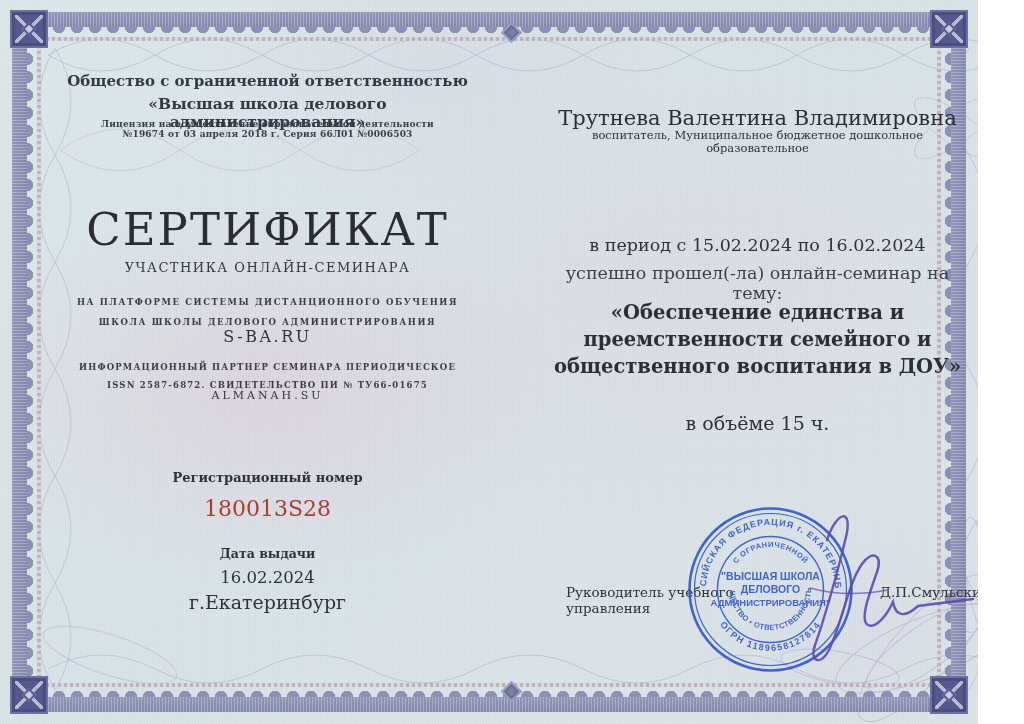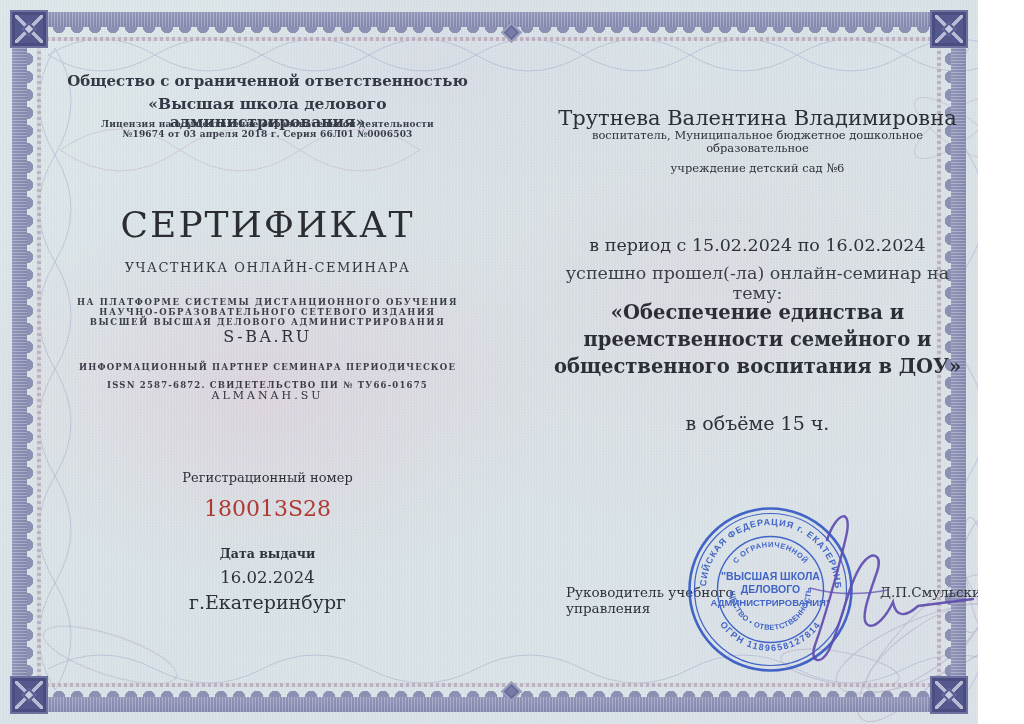--- a/index.html
+++ b/index.html
@@ -107,41 +107,39 @@
     <div class="corner" style="right:10px;bottom:10px"></div>
     <div class="edge-diamond" style="left:504px;top:25px"></div>
     <div class="edge-diamond" style="left:504px;bottom:25px"></div>
   </div>
 
   <div class="t lcol" style="top:73px;font-size:15px;font-weight:bold;color:#343845;">Общество с ограниченной ответственностью</div>
   <div class="t lcol" style="top:95px;font-size:15.5px;font-weight:bold;color:#343845;">«Высшая школа делового администрирования»</div>
   <div class="t lcol tiny" style="top:119px;">Лицензия на осуществление образовательной деятельности</div>
   <div class="t lcol tiny" style="top:129px;">№19674 от 03 апреля 2018 г. Серия 66Л01 №0006503</div>
 
-  <div class="t lcol" style="top:204px;font-size:36px;letter-spacing:2px;color:#2b2d33;">СЕРТИФИКАТ</div>
+  <div class="t lcol" style="top:204px;font-size:45px;letter-spacing:2px;color:#2b2d33;">СЕРТИФИКАТ</div>
   <div class="t lcol caps-sm" style="top:298px;">НА ПЛАТФОРМЕ СИСТЕМЫ ДИСТАНЦИОННОГО ОБУЧЕНИЯ</div>
 
   <div class="t lcol" style="top:261px;font-size:13px;letter-spacing:1.5px;color:#33363f;">УЧАСТНИКА ОНЛАЙН-СЕМИНАРА</div>
-  <div class="t lcol caps-sm" style="top:308px;">НАУЧНО-ОБРАЗОВАТЕЛЬНОГО СЕТЕВОГО ИЗДАНИЯ</div>
-  <div class="t lcol caps-sm" style="top:318px;">ВЫСШЕЙ ВЫСШАЯ ДЕЛОВОГО АДМИНИСТРИРОВАНИЯ</div>
+  <div class="t lcol caps-sm" style="top:318px;">ШКОЛА ШКОЛЫ ДЕЛОВОГО АДМИНИСТРИРОВАНИЯ</div>
   <div class="t lcol" style="top:328px;font-size:16px;letter-spacing:2.5px;color:#2f323b;">S-BA.RU</div>
 
   <div class="t lcol caps-sm" style="top:363px;letter-spacing:1.2px;">ИНФОРМАЦИОННЫЙ ПАРТНЕР СЕМИНАРА ПЕРИОДИЧЕСКОЕ</div>
   <div class="t lcol caps-sm" style="top:381px;letter-spacing:1.2px;">ISSN 2587-6872. СВИДЕТЕЛЬСТВО ПИ № ТУ66-01675</div>
   <div class="t lcol" style="top:390px;font-size:11px;letter-spacing:3px;color:#2f323b;">ALMANAH.SU</div>
 
-  <div class="t lcol" style="top:471px;font-size:13px;font-weight:normal;">Регистрационный номер</div>
+  <div class="t lcol" style="top:471px;font-size:13px;font-weight:bold;">Регистрационный номер</div>
   <div class="t lcol" style="top:496px;font-size:22px;color:#ae3a32;">180013S28</div>
   <div class="t lcol" style="top:547px;font-size:12.5px;font-weight:bold;">Дата выдачи</div>
   <div class="t lcol" style="top:569px;font-size:16.5px;">16.02.2024</div>
   <div class="t lcol" style="top:592px;font-size:19px;">г.Екатеринбург</div>
 
   <div class="t rcol" style="top:106px;font-size:21px;color:#2b2e36;">Трутнева Валентина Владимировна</div>
   <div class="t rcol" style="top:129px;font-size:11.5px;">воспитатель, Муниципальное бюджетное дошкольное образовательное</div>
-  <div class="t rcol" style="top:162px;font-size:11.5px;">учреждение детский сад №6</div>
 
   <div class="t rcol" style="top:235px;font-size:17.5px;">в период с 15.02.2024 по 16.02.2024</div>
   <div class="t rcol" style="top:263px;font-size:17.5px;color:#3c4049;">успешно прошел(-ла) онлайн-семинар на тему:</div>
 
   <div class="t rcol" style="top:302px;font-size:19.5px;font-weight:bold;color:#2b2e36;">«Обеспечение единства и</div>
   <div class="t rcol" style="top:329px;font-size:19.5px;font-weight:bold;color:#2b2e36;">преемственности семейного и</div>
   <div class="t rcol" style="top:356px;font-size:19.5px;font-weight:bold;color:#2b2e36;">общественного воспитания в ДОУ»</div>
 
   <div class="t rcol" style="top:413px;font-size:19px;">в объёме 15 ч.</div>
 

